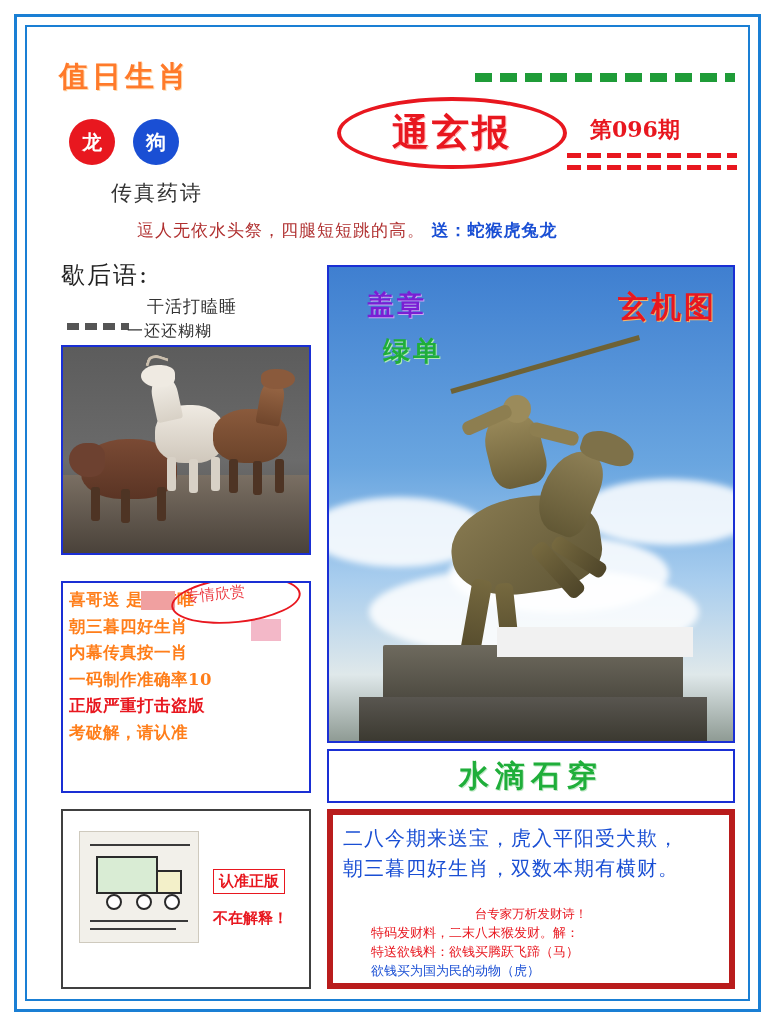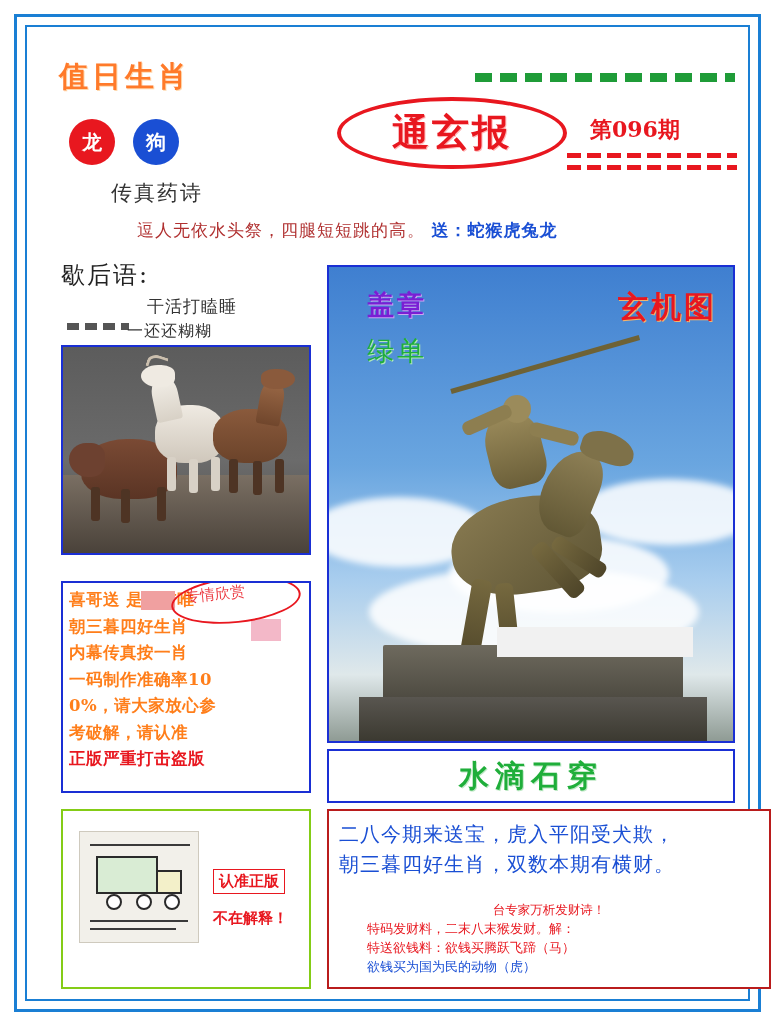--- a/index.html
+++ b/index.html
@@ -280,21 +280,21 @@
     font-family: "DejaVu Serif", "Liberation Serif", serif;
     transform: rotate(-6deg);
     opacity: 0.85;
   }
 
   
   .draw-box {
     position: absolute;
     left: 34px; top: 782px;
     width: 250px; height: 180px;
-    border: 2px solid #84cc16;
+    border: 2px solid #404040;
     background: #ffffff;
   }
   .draw-inner {
     position: absolute;
     left: 16px; top: 20px;
     width: 120px; height: 112px;
     background: #f2f0ea;
     border: 1px solid #cfcabe;
     overflow: hidden;
   }
@@ -432,22 +432,22 @@
     position: absolute;
     left: 38px; top: 20px;
     font-size: 27px; font-weight: bold;
     color: #7a1fd4;
     letter-spacing: 3px;
     font-family: "DejaVu Serif", "Liberation Serif", serif;
     text-shadow: 1px 1px 0 #c9a6f0;
   }
   .lbl-lvdan {
     position: absolute;
-    left: 38px; top: 66px;
-    font-size: 27px; font-weight: normal;
+    left: 54px; top: 66px;
+    font-size: 27px; font-weight: bold;
     color: #1fae3a;
     letter-spacing: 3px;
     font-family: "DejaVu Serif", "Liberation Serif", serif;
     text-shadow: 1px 1px 0 #b0e8bb;
   }
   .lbl-xuanji {
     position: absolute;
     right: 16px; top: 20px;
     font-size: 30px; font-weight: bold;
     color: #e8171f;
@@ -470,22 +470,22 @@
     color: #1fae3a;
     letter-spacing: 6px;
     font-family: "DejaVu Serif", "Liberation Serif", serif;
     text-shadow: 1px 1px 0 #bfe8c6;
   }
 
   
   .bottom-box {
     position: absolute;
     left: 300px; top: 782px;
-    width: 444px; height: 180px;
-    border: 2px solid #b91c1c;
+    width: 408px; height: 180px;
+    border: 6px solid #b91c1c;
     background: #ffffff;
     padding: 8px 10px;
   }
   .bpoem {
     font-size: 20px;
     color: #1a4fd4;
     line-height: 30px;
     letter-spacing: 1px;
     font-family: "DejaVu Serif", "Liberation Serif", serif;
   }
@@ -560,23 +560,22 @@
         <div class="leg" style="left:166px;top:112px;"></div>
         <div class="leg" style="left:190px;top:114px;"></div>
         <div class="leg" style="left:212px;top:112px;"></div>
       </div>
 
       <div class="ad-box">
         <div class="ad-line">喜哥送  是大陆唯</div>
         <div class="ad-line">朝三暮四好生肖</div>
         <div class="ad-line">内幕传真按一肖</div>
         <div class="ad-line">一码制作准确率10</div>
-        <div class="ad-line">0%，请大家放心参</div>
+        <div class="ad-line last">正版严重打击盗版</div>
         <div class="ad-line">考破解，请认准</div>
-        <div class="ad-line last">正版严重打击盗版</div>
         <div class="ad-redact-1"></div>
         <div class="ad-redact-2"></div>
         <div class="ad-ellipse"></div>
         <div class="ad-script">专情欣赏</div>
       </div>
 
       <div class="draw-box">
         <div class="draw-inner">
           <div class="truck-body"></div>
           <div class="truck-cab"></div>

